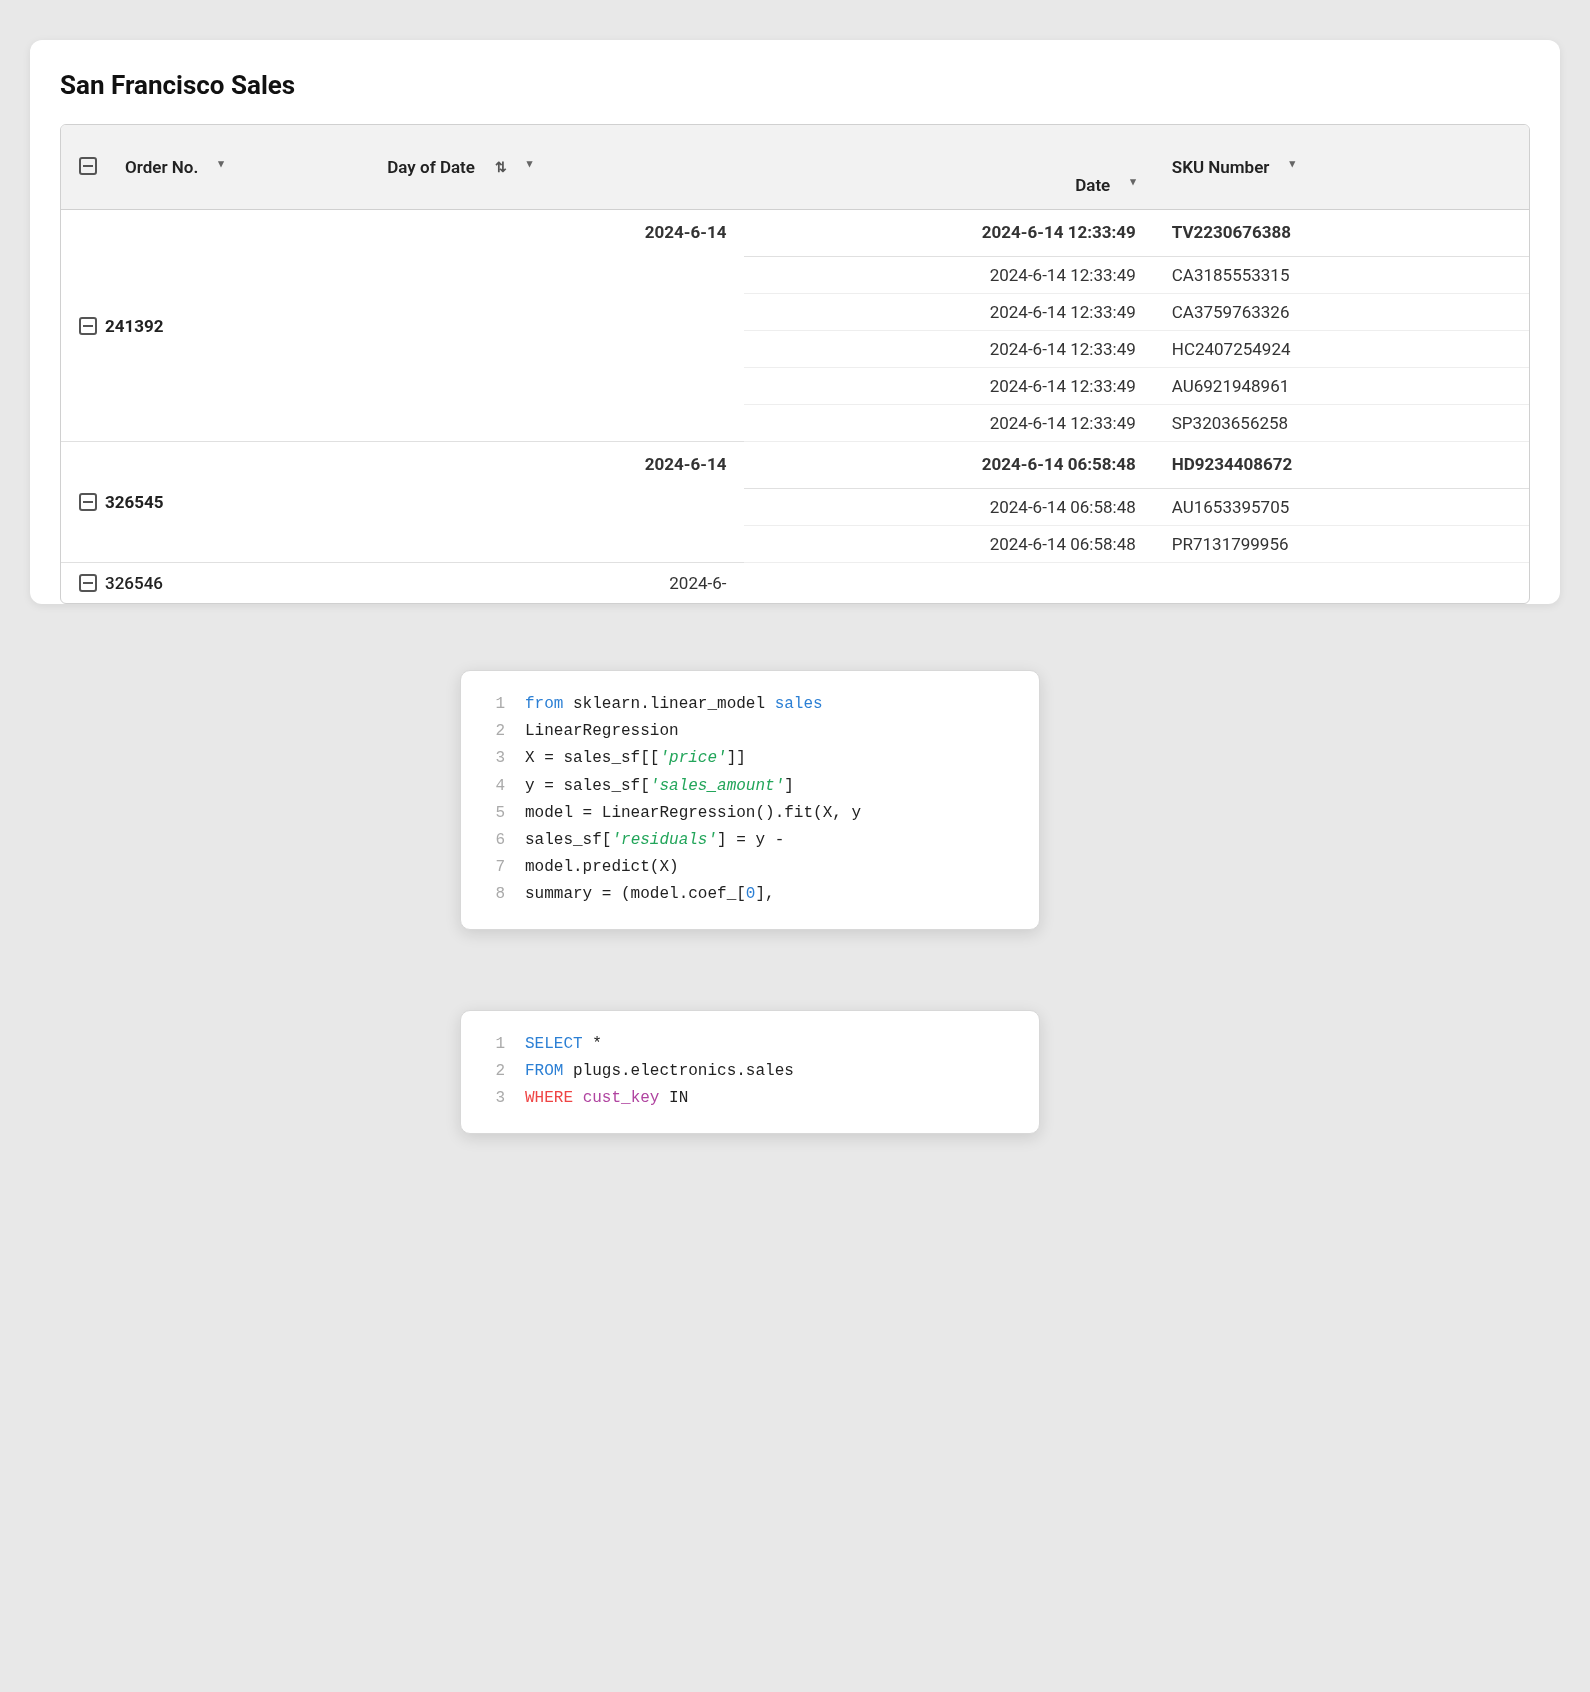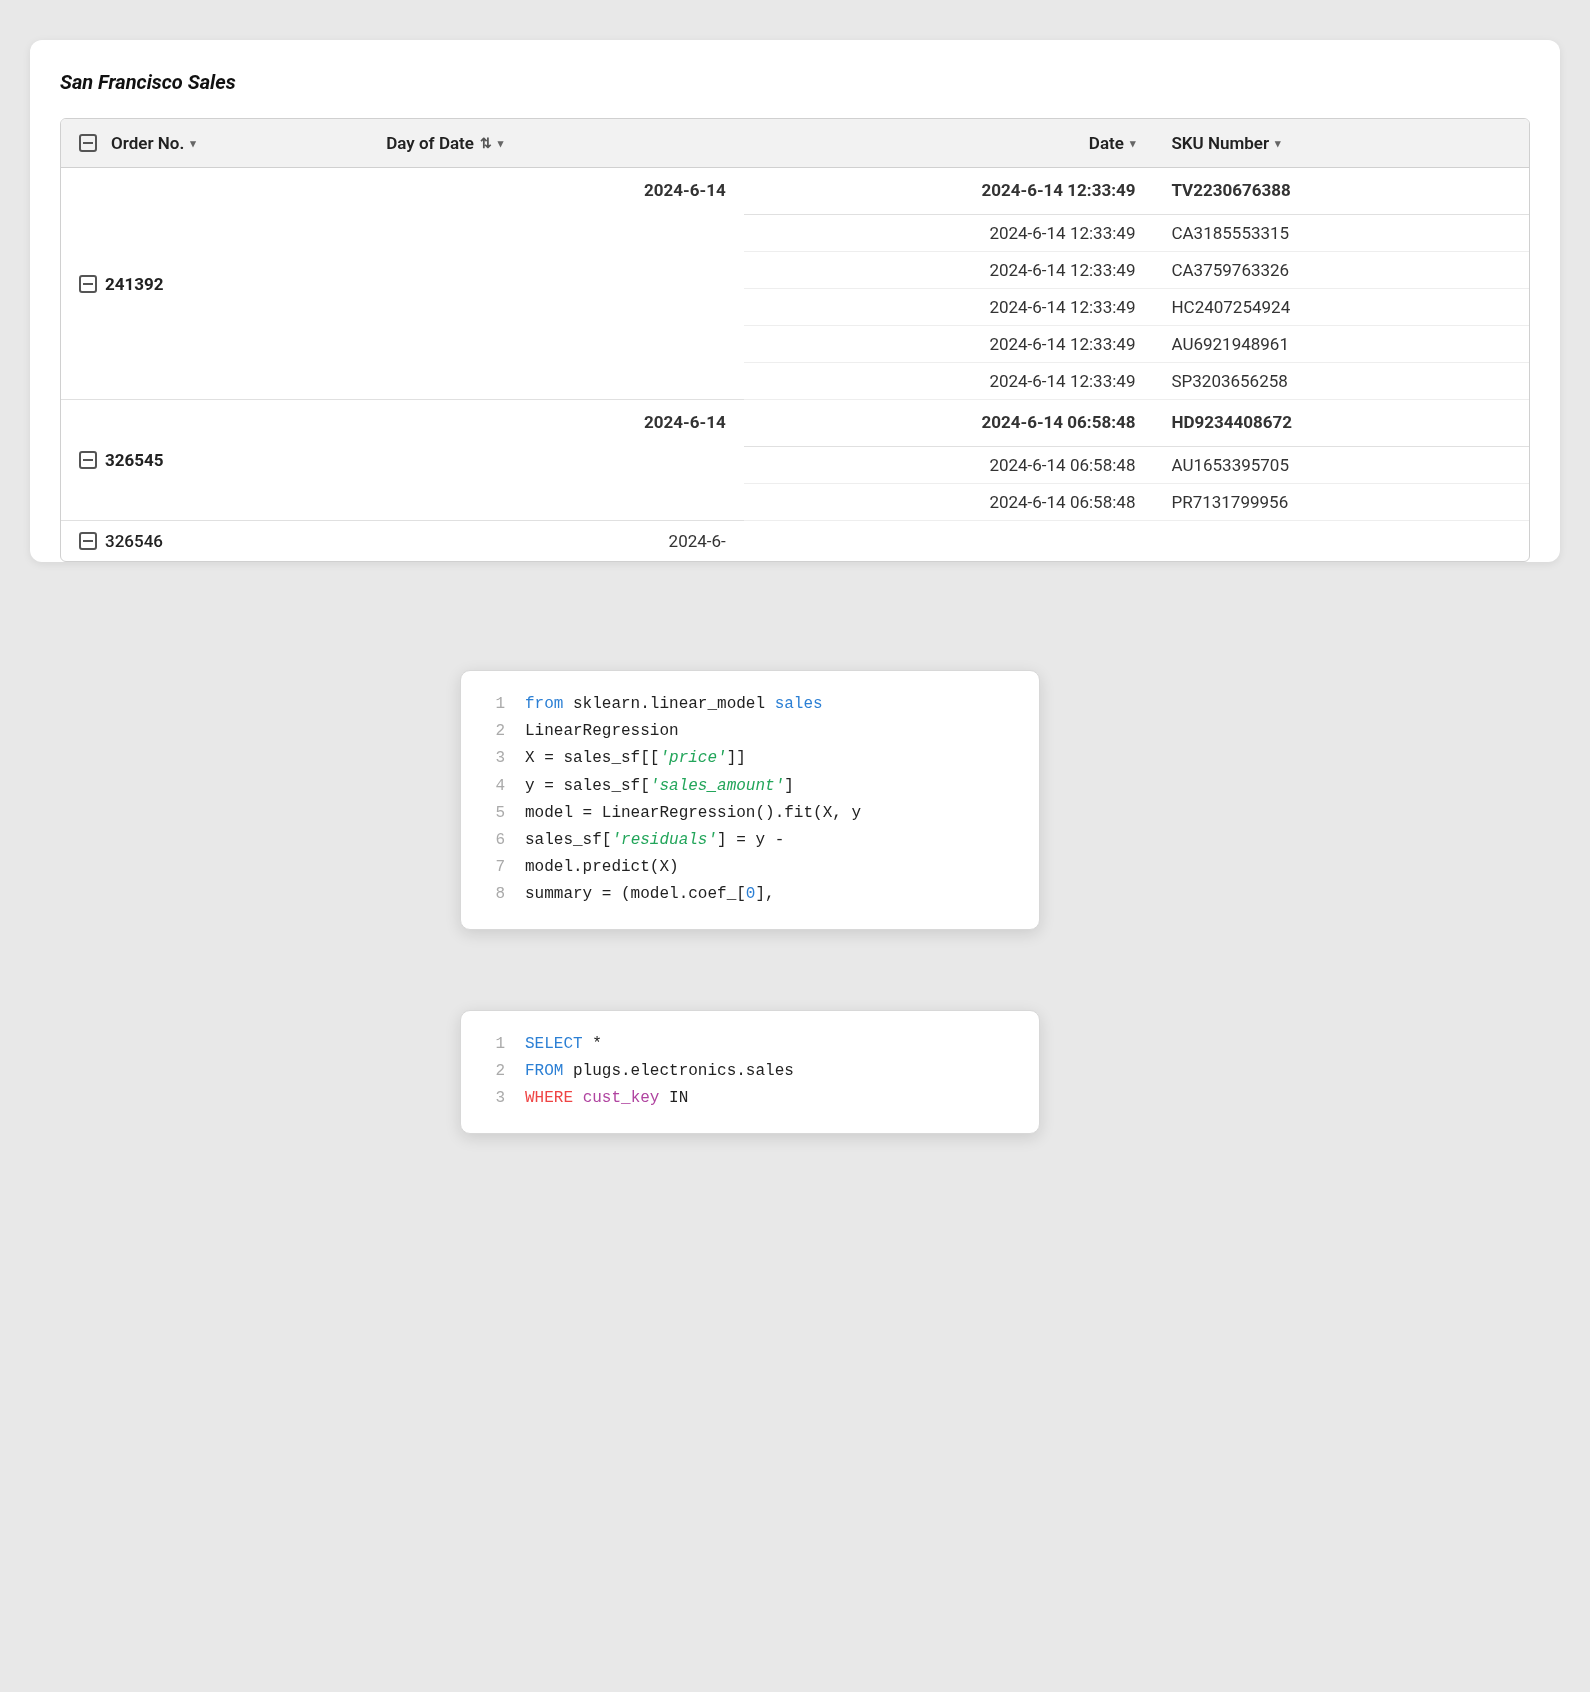--- a/index.html
+++ b/index.html
@@ -17,25 +17,24 @@
 
     .main-card {
       background: #ffffff;
       border-radius: 12px;
       padding: 30px 30px 0 30px;
       box-shadow: 0 2px 8px rgba(0,0,0,0.08);
       position: relative;
     }
 
     .page-title {
-      font-size: 20px;
+      font-size: 26px;
       font-weight: 700;
       color: #111;
       margin-bottom: 24px;
-      font-style: italic;
     }
 
     .table-wrapper {
       border: 1px solid #d0d0d0;
       border-radius: 6px;
       overflow: hidden;
     }
 
     table {
       width: 100%;
@@ -70,26 +69,26 @@
       text-align: right;
     }
 
     thead th.col-sku {
       width: 220px;
       text-align: left;
     }
 
     .th-inner {
       display: flex;
-      align-items: center;
-      gap: 6px;
+      gap: 20px;
     }
 
     .th-inner.right {
       justify-content: flex-end;
+      margin-top: 36px;
     }
 
     .filter-sort-icon {
       display: inline-flex;
       align-items: center;
       font-size: 14px;
       color: #555;
     }
 
     .dropdown-arrow {

